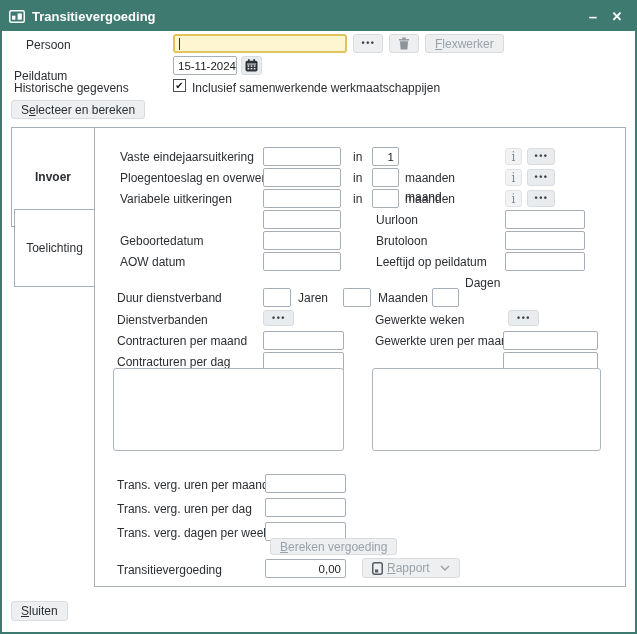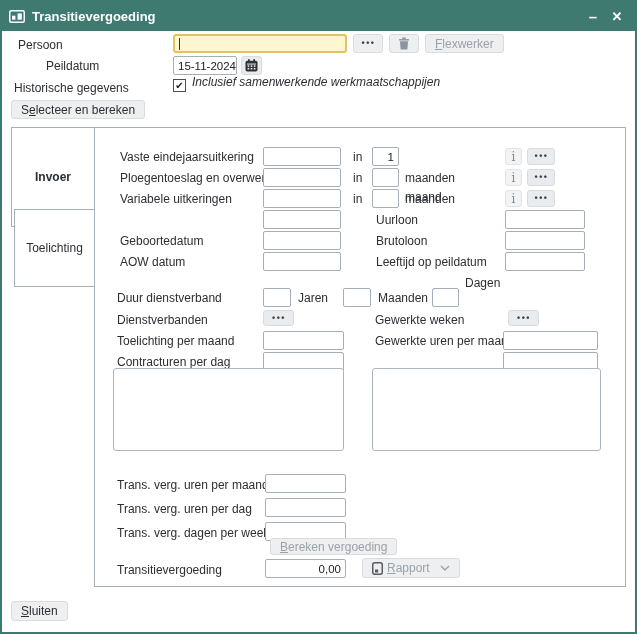--- a/index.html
+++ b/index.html
@@ -73,62 +73,62 @@
         <rect x="0.75" y="0.75" width="14.5" height="11.5" rx="1.5" fill="none" stroke="#ffffff" stroke-width="1.5"></rect>
         <rect x="3" y="5.7" width="3.4" height="4" fill="#ffffff"></rect>
         <rect x="8.6" y="3.4" width="4.2" height="6.3" fill="#ffffff"></rect>
       </svg>
     </span>
     <span class="title">Transitievergoeding</span>
     <span class="win-btn min">–</span>
     <span class="win-btn close">✕</span>
   </div>
 
-  <span class="lbl" style="left:16px;top:36px;">Persoon</span>
+  <span class="lbl" style="left:24px;top:36px;">Persoon</span>
   <div class="inp focus" style="left:171px;top:32px;width:174px;">
       <span class="caret"></span>
       <span></span>
     </div>
   <div class="btn icon" style="left:351px;top:32px;width:30px;">
       <span class="dots">•••</span>
     </div>
   <div class="btn icon" style="left:387px;top:32px;width:30px;">
     <svg width="12" height="13" viewBox="0 0 12 13">
       <path fill="#8c959c" d="M4.2 0.5h3.6v1.4H4.2z"></path>
       <rect x="1" y="2.1" width="10" height="1.4" fill="#8c959c"></rect>
       <path fill="#8c959c" d="M2 4.2h8l-0.6 8.3H2.6z"></path>
     </svg>
   </div>
   <div class="btn disabled" style="left:423px;top:32px;">
       <span class="u">F</span>
       <span>lexwerker</span>
     </div>
 
-  <span class="lbl" style="left:12px;top:57px;margin-left:32px;">Peildatum</span>
+  <span class="lbl" style="left:12px;top:67px;">Peildatum</span>
   <div class="inp" style="left:171px;top:54px;width:64px;">15-11-2024</div>
   <div class="btn icon" style="left:239px;top:54px;width:21px;background:#e9ecee;">
     <svg width="13" height="13" viewBox="0 0 13 13">
       <rect x="0.5" y="1.8" width="12" height="10.7" rx="1.8" fill="#2e3338"></rect>
       <rect x="3" y="0" width="1.7" height="3.6" rx="0.8" fill="#2e3338"></rect>
       <rect x="8.3" y="0" width="1.7" height="3.6" rx="0.8" fill="#2e3338"></rect>
       <rect x="2" y="4.6" width="9" height="0.9" fill="#fff"></rect>
       <rect x="2.6" y="6.4" width="1.6" height="1.4" fill="#fff"></rect>
         <rect x="5.7" y="6.4" width="1.6" height="1.4" fill="#fff"></rect>
         <rect x="8.8" y="6.4" width="1.6" height="1.4" fill="#fff"></rect>
       <rect x="2.6" y="9" width="1.6" height="1.4" fill="#fff"></rect>
         <rect x="5.7" y="9" width="1.6" height="1.4" fill="#fff"></rect>
         <rect x="8.8" y="9" width="1.6" height="1.4" fill="#fff"></rect>
     </svg>
   </div>
 
   <span class="lbl" style="left:12px;top:79px;">Historische gegevens</span>
   <div class="cb" style="left:171px;top:77px;">
       <span>✔</span>
     </div>
-  <span class="lbl" style="left:190px;top:73px;font-style:italic;">Inclusief samenwerkende werkmaatschappijen</span>
+  <span class="lbl" style="left:190px;top:79px;">Inclusief samenwerkende werkmaatschappijen</span>
 
   <div class="btn" style="left:9px;top:98px;">
       <span>S</span>
       <span class="u">e</span>
       <span>lecteer en bereken</span>
     </div>
 
   <div class="panel"></div>
   <div class="tab active" style="left:9px;top:125px;width:84px;height:100px;">
       <span>Invoer</span>
@@ -197,21 +197,21 @@
 
   <span class="lbl" style="left:115px;top:311px;">Dienstverbanden</span>
   <div class="btn icon" style="left:261px;top:308px;width:31px;height:16px;background:#e9ecee;">
       <span class="dots">•••</span>
     </div>
   <span class="lbl" style="left:373px;top:311px;">Gewerkte weken</span>
   <div class="btn icon" style="left:506px;top:308px;width:31px;height:16px;background:#e9ecee;">
       <span class="dots">•••</span>
     </div>
 
-  <span class="lbl" style="left:115px;top:332px;">Toelichting per maand</span>
+  <span class="lbl" style="left:115px;top:332px;">Contracturen per maand</span>
   <div class="inp" style="left:261px;top:329px;width:81px;"></div>
   <span class="lbl" style="left:373px;top:332px;">Gewerkte uren per maand</span>
   <div class="inp" style="left:501px;top:329px;width:95px;"></div>
 
   <span class="lbl" style="left:115px;top:353px;">Contracturen per dag</span>
   <div class="inp" style="left:261px;top:350px;width:81px;"></div>
   <div class="inp" style="left:501px;top:350px;width:95px;"></div>
 
   <div class="listbox" style="left:111px;top:366px;width:231px;height:83px;"></div>
   <div class="listbox" style="left:370px;top:366px;width:229px;height:83px;"></div>

